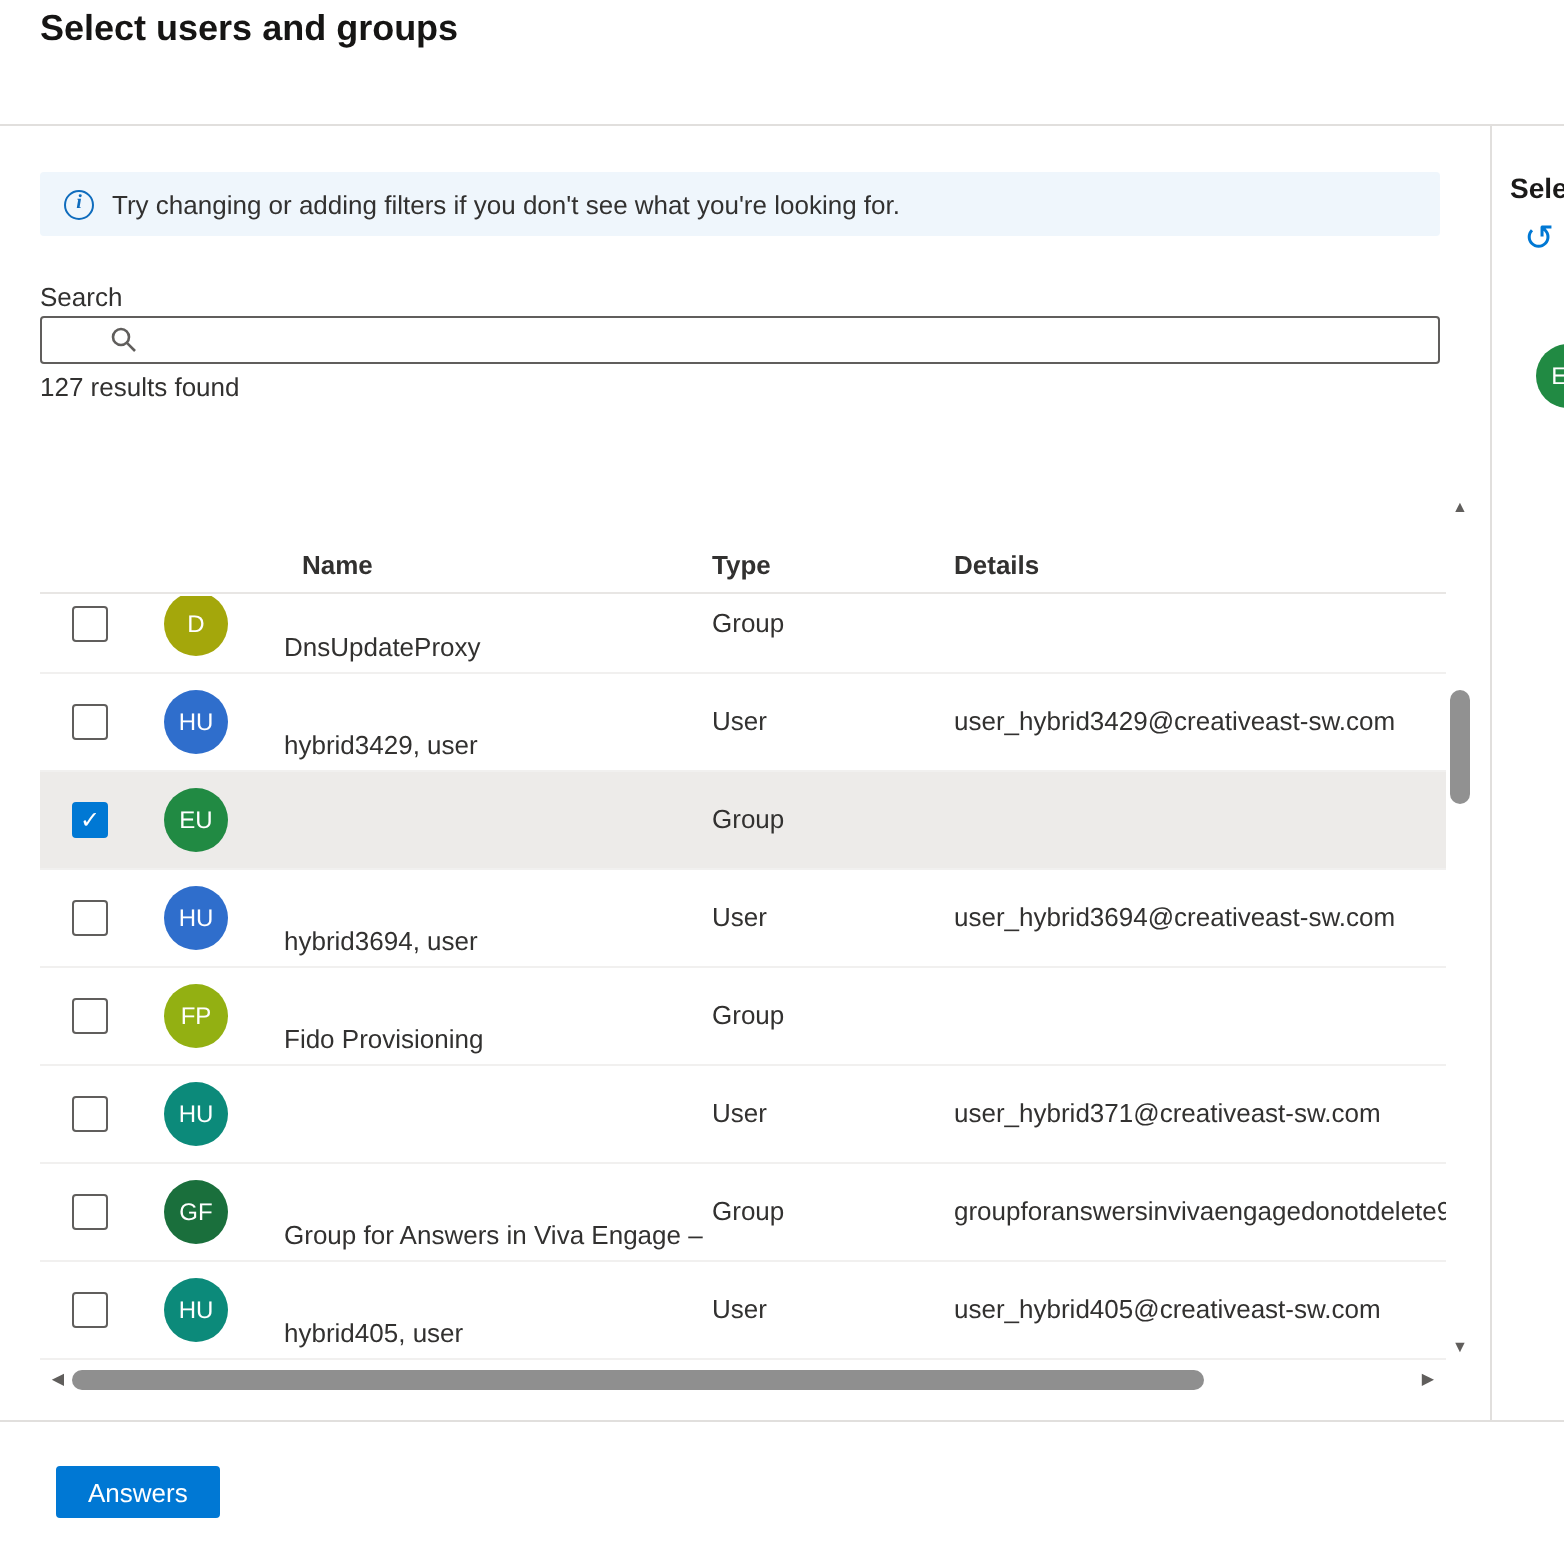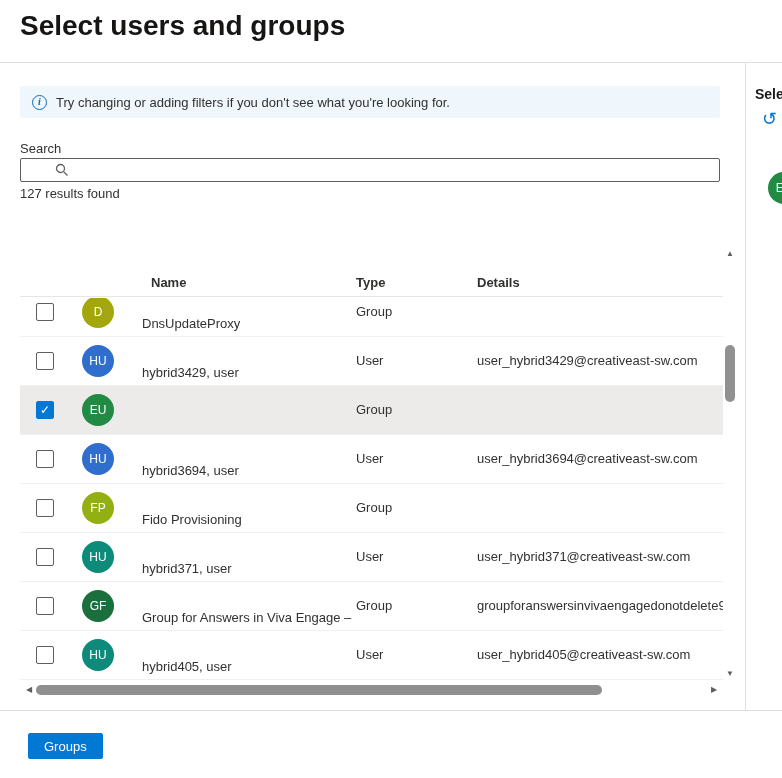--- a/index.html
+++ b/index.html
@@ -1,20 +1,20 @@
 <!DOCTYPE html>
 <html><head>
 <meta charset="utf-8">
 <style>
   * { margin:0; padding:0; box-sizing:border-box; }
   html,body { width:782px; height:778px; overflow:hidden; background:#ffffff;
     font-family:"Liberation Sans", sans-serif; color:#323130; }
   .page { position:relative; width:782px; height:778px; background:#fff; overflow:hidden; }
 
-  .page-title { position:absolute; left:20px; top:10px; font-size:28px; font-weight:700; color:#161514; }
+  .page-title { position:absolute; left:20px; top:4px; font-size:18px; font-weight:700; color:#161514; }
   .hr-top { position:absolute; left:0; top:62px; width:782px; height:1px; background:#e1dfdd; }
   .hr-bottom { position:absolute; left:0; top:710px; width:782px; height:1px; background:#e1dfdd; }
   .v-divider { position:absolute; left:745px; top:62px; width:1px; height:648px; background:#e1dfdd; }
 
   
   .info-banner { position:absolute; left:20px; top:86px; width:700px; height:32px;
     background:#eff6fc; display:flex; align-items:center; padding:0 12px; gap:9px; border-radius:2px; }
   .info-icon { flex:0 0 auto; width:15px; height:15px; border:1px solid #0f6cbd; border-radius:50%;
     color:#0f6cbd; font:italic 700 10px "Liberation Serif", serif; display:flex; align-items:center;
     justify-content:center; line-height:1; }
@@ -143,21 +143,20 @@
     <div class="checkbox"></div>
     <div class="avatar" style="background: rgb(147, 176, 18);">FP</div>
     <span class="cell cell-name">Fido Provisioning</span>
     <span class="cell cell-type">Group</span>
     <span class="cell cell-details"></span>
   </div>
 
   <div class="table-row">
     <div class="checkbox"></div>
     <div class="avatar" style="background: rgb(12, 138, 122);">HU</div>
-    <span class="cell cell-name">hybrid371, user</span>
     <span class="cell cell-type">User</span>
     <span class="cell cell-details">user_hybrid371@creativeast-sw.com</span>
   </div>
 
   <div class="table-row">
     <div class="checkbox"></div>
     <div class="avatar" style="background: rgb(26, 111, 60);">GF</div>
     <span class="cell cell-name">Group for Answers in Viva Engage –</span>
     <span class="cell cell-type">Group</span>
     <span class="cell cell-details">groupforanswersinvivaengagedonotdelete9</span>
@@ -185,14 +184,14 @@
       <div class="scroll-arrow h-right">▶</div>
     </div>
   </div>
 
   <div class="v-divider"></div>
   <div class="side-title">Sele</div>
   <div class="undo-icon">↺</div>
   <div class="side-avatar" style="background: rgb(33, 138, 67);">EU</div>
 
   <div class="hr-bottom"></div>
-  <button class="select-button">Groups</button>
+  <button class="select-button">Answers</button>
 </div>
 
 </body></html>

